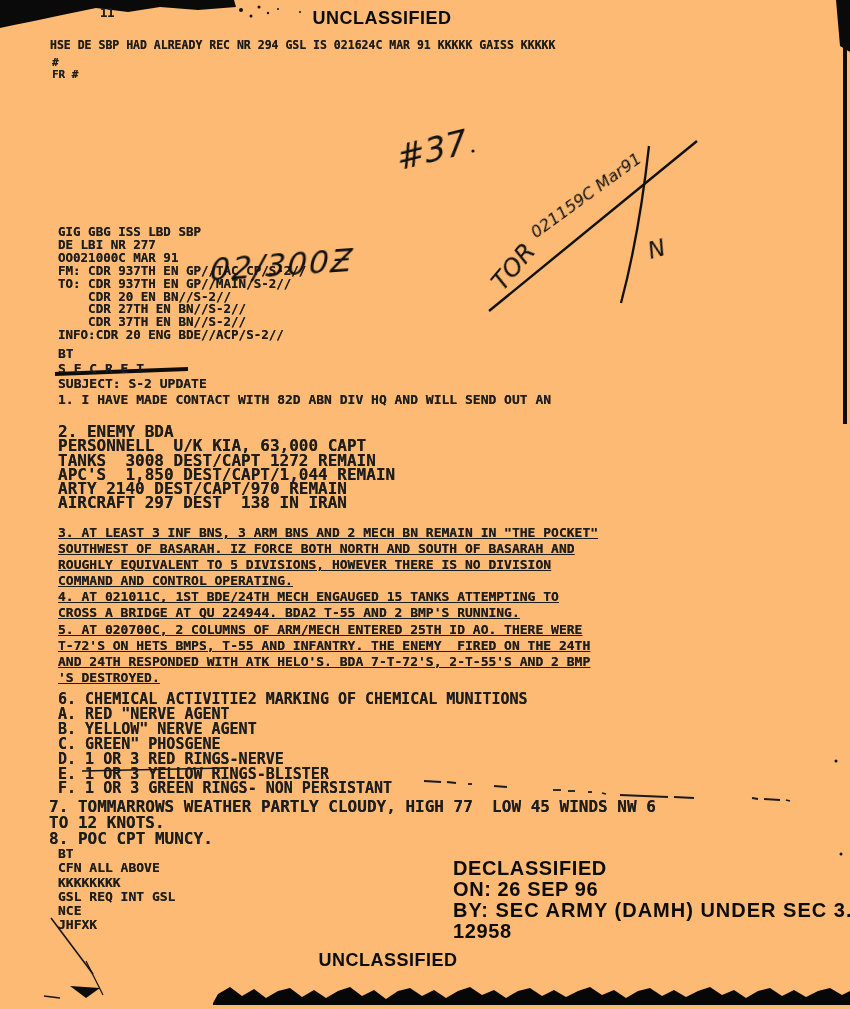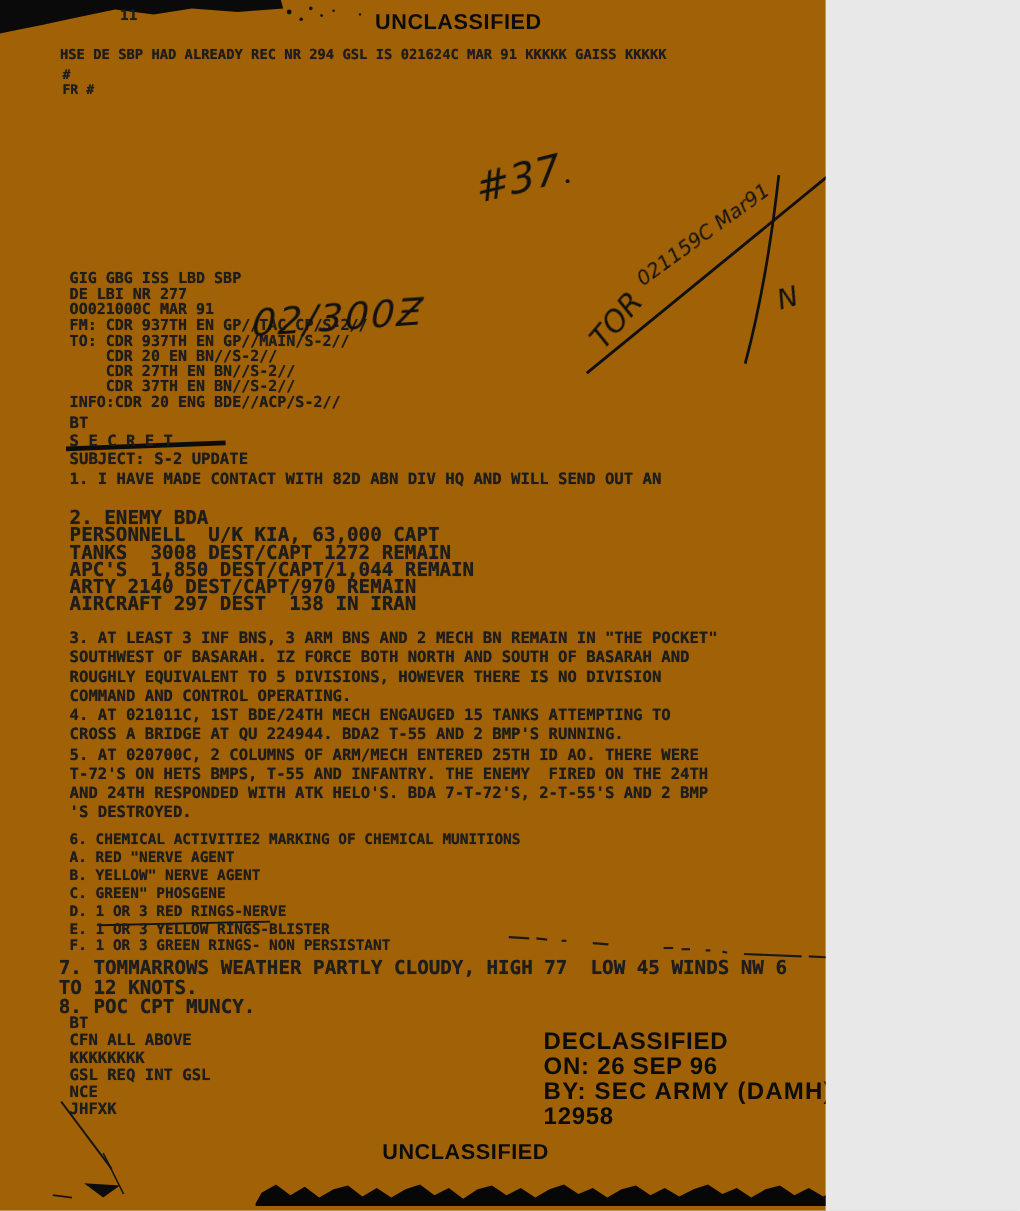--- a/index.html
+++ b/index.html
@@ -1,16 +1,16 @@
 <!DOCTYPE html>
 <html><head>
 <meta charset="utf-8">
 <style>
   html,body{margin:0;padding:0;background:#e8e8e8;}
-  #page{position:relative;width:688px;height:1009px;background:#a16207;overflow:hidden;
+  #page{position:relative;width:850px;height:1009px;background:#fdba74;overflow:hidden;
         font-family:"DejaVu Sans Mono",monospace;color:#161616;}
   .telex{position:absolute;margin:0;font-family:"DejaVu Sans Mono",monospace;
          font-weight:bold;color:#1d1d1d;white-space:pre;
          text-shadow:0 0 0.6px rgba(20,20,20,.75);filter:blur(.25px);}
   .serifstamp{position:absolute;font-family:Liberation Sans, sans-serif;
               font-weight:bold;color:#0c0c0c;}
   .hand{position:absolute;font-family:"DejaVu Sans",sans-serif;font-style:italic;
         color:#111;white-space:nowrap;filter:blur(.2px);}
   #artifacts{position:absolute;left:0;top:0;pointer-events:none;}
   .center{text-align:center;}
@@ -104,32 +104,32 @@
 SUBJECT: S-2 UPDATE
 1. I HAVE MADE CONTACT WITH 82D ABN DIV HQ AND WILL SEND OUT AN</pre>
 
   <pre class="telex" style="left:58px;top:425px;font-size:16px;line-height:14.3px;">2. ENEMY BDA
 PERSONNELL  U/K KIA, 63,000 CAPT
 TANKS  3008 DEST/CAPT 1272 REMAIN
 APC'S  1,850 DEST/CAPT/1,044 REMAIN
 ARTY 2140 DEST/CAPT/970 REMAIN
 AIRCRAFT 297 DEST  138 IN IRAN</pre>
 
-  <pre class="telex" style="left:58px;top:525px;font-size:13px;line-height:16.1px;">3. AT LEAST 3 INF BNS, 3 ARM BNS AND 2 MECH BN REMAIN IN "THE POCKET"
+  <pre class="telex" style="left:58px;top:525px;font-size:13px;line-height:16.1px;text-decoration:underline;">3. AT LEAST 3 INF BNS, 3 ARM BNS AND 2 MECH BN REMAIN IN "THE POCKET"
 SOUTHWEST OF BASARAH. IZ FORCE BOTH NORTH AND SOUTH OF BASARAH AND
 ROUGHLY EQUIVALENT TO 5 DIVISIONS, HOWEVER THERE IS NO DIVISION
 COMMAND AND CONTROL OPERATING.
 4. AT 021011C, 1ST BDE/24TH MECH ENGAUGED 15 TANKS ATTEMPTING TO
 CROSS A BRIDGE AT QU 224944. BDA2 T-55 AND 2 BMP'S RUNNING.
 5. AT 020700C, 2 COLUMNS OF ARM/MECH ENTERED 25TH ID AO. THERE WERE
 T-72'S ON HETS BMPS, T-55 AND INFANTRY. THE ENEMY  FIRED ON THE 24TH
 AND 24TH RESPONDED WITH ATK HELO'S. BDA 7-T-72'S, 2-T-55'S AND 2 BMP
 'S DESTROYED.</pre>
 
-  <pre class="telex" style="left:58px;top:692px;font-size:12px;line-height:14.9px;">6. CHEMICAL ACTIVITIE2 MARKING OF CHEMICAL MUNITIONS
+  <pre class="telex" style="left:58px;top:692px;font-size:15px;line-height:14.9px;">6. CHEMICAL ACTIVITIE2 MARKING OF CHEMICAL MUNITIONS
 A. RED "NERVE AGENT
 B. YELLOW" NERVE AGENT
 C. GREEN" PHOSGENE
 D. 1 OR 3 RED RINGS-NERVE
 E. 1 OR 3 YELLOW RINGS-BLISTER
 F. 1 OR 3 GREEN RINGS- NON PERSISTANT</pre>
 
   <pre class="telex" style="left:49px;top:799px;font-size:16px;line-height:15.8px;">7. TOMMARROWS WEATHER PARTLY CLOUDY, HIGH 77  LOW 45 WINDS NW 6
 TO 12 KNOTS.
 8. POC CPT MUNCY.</pre>

